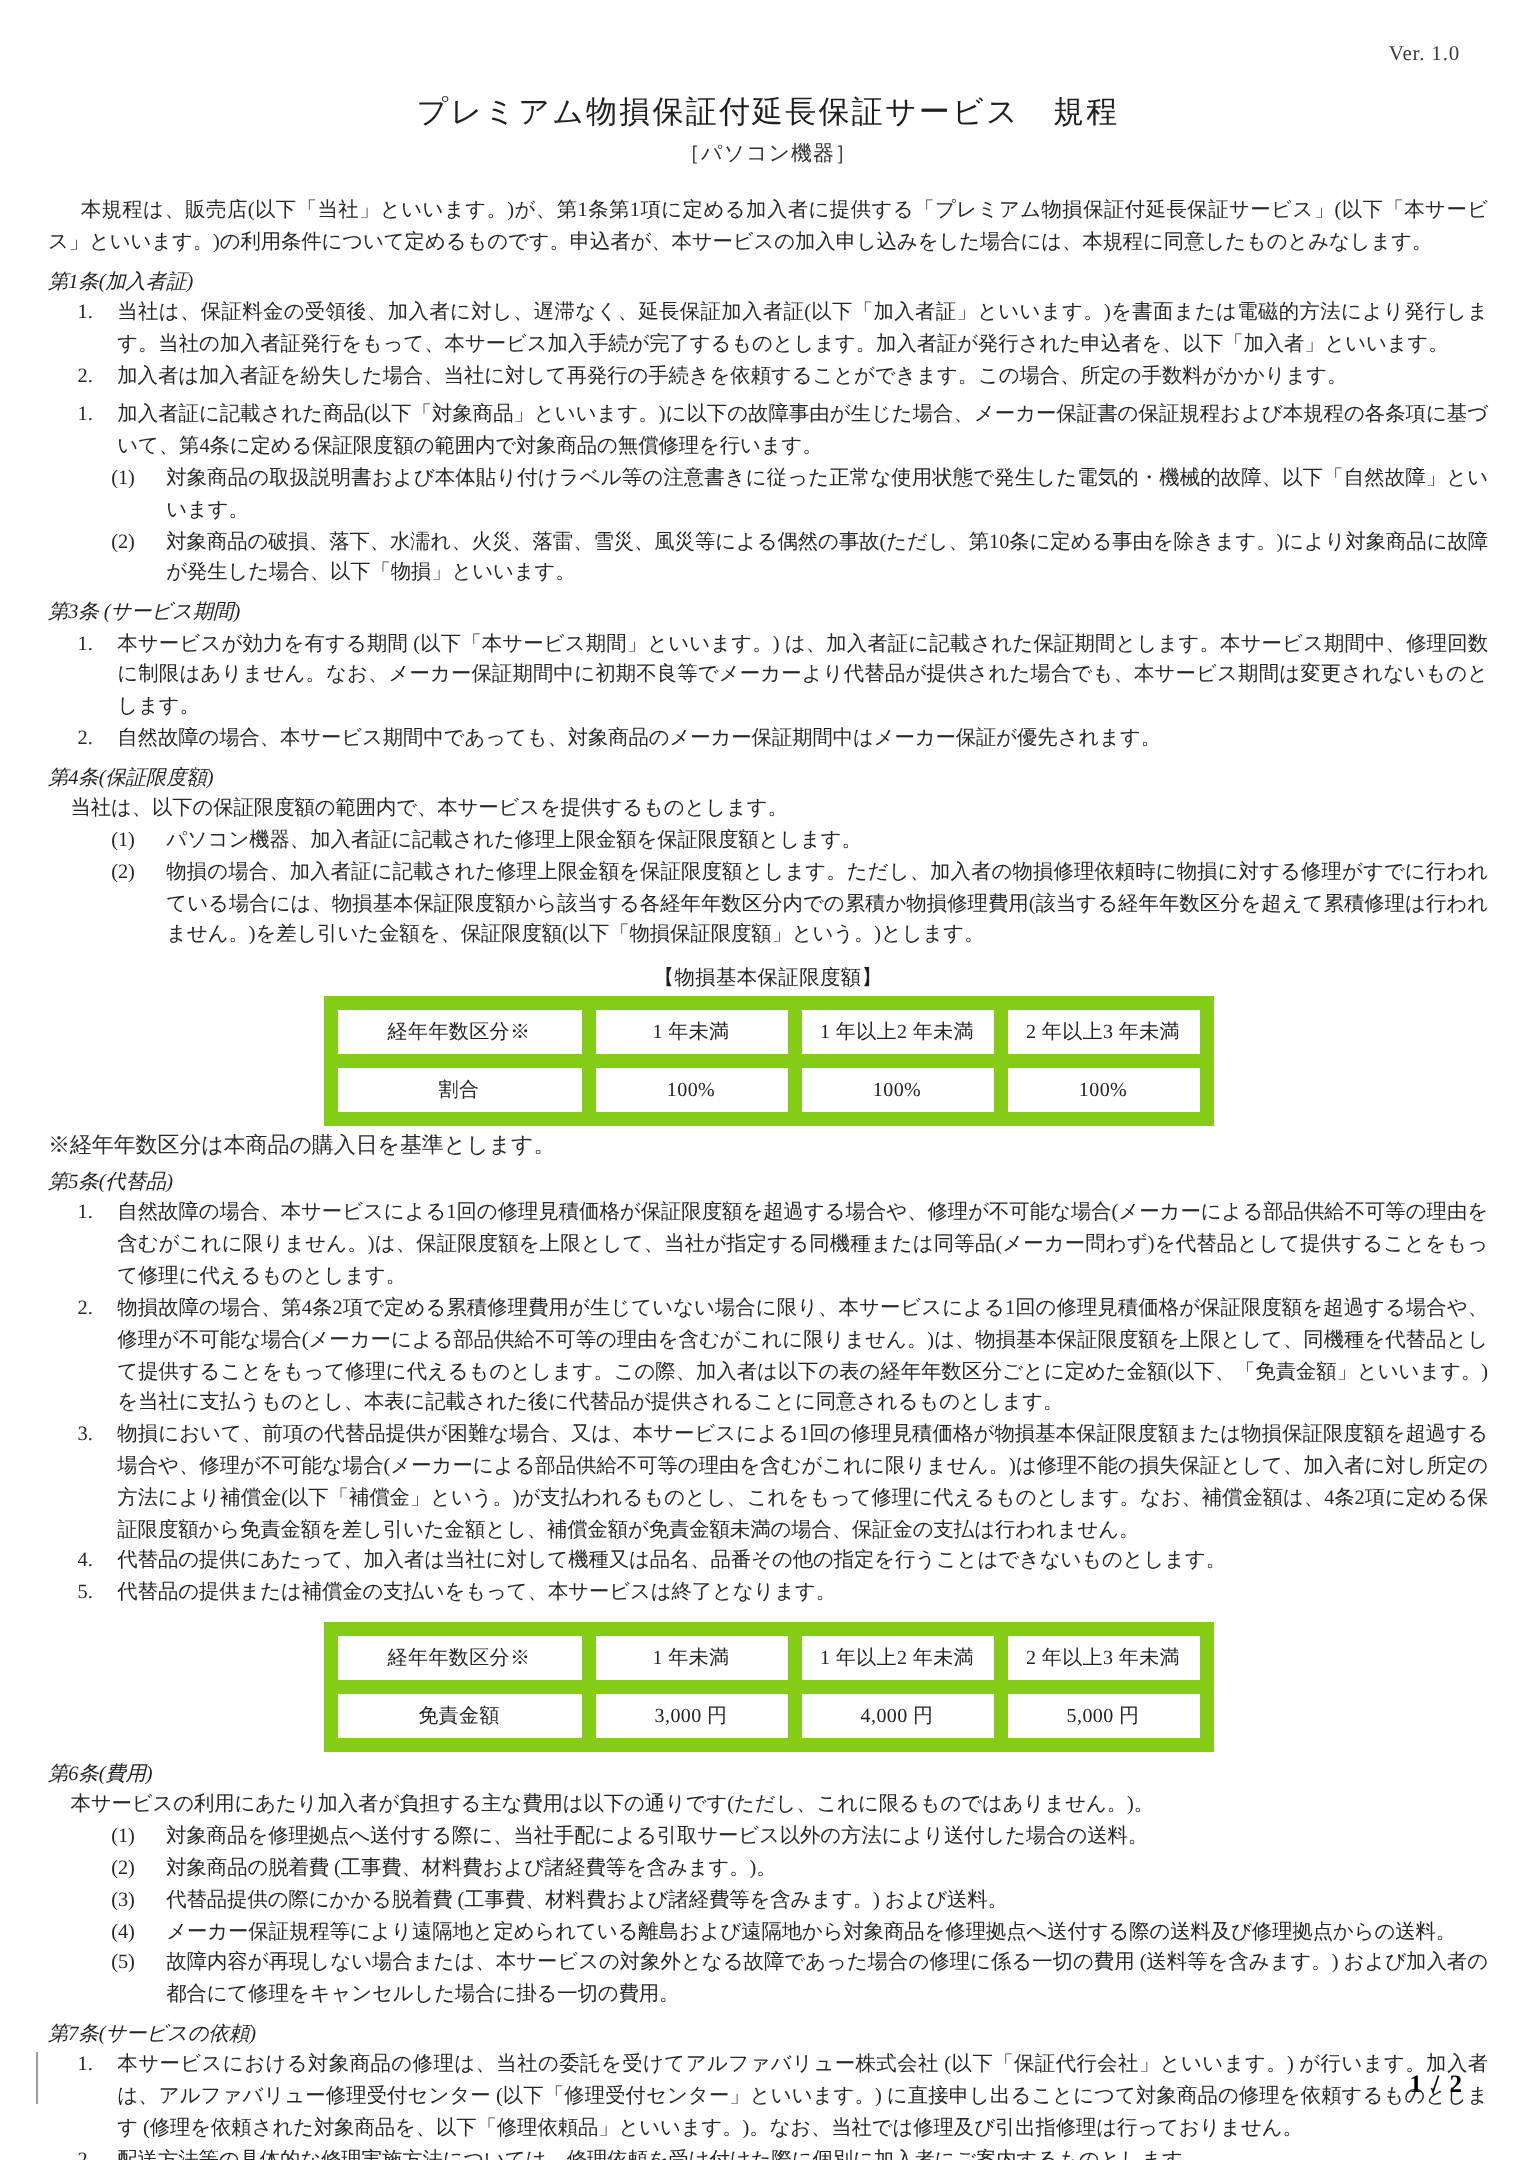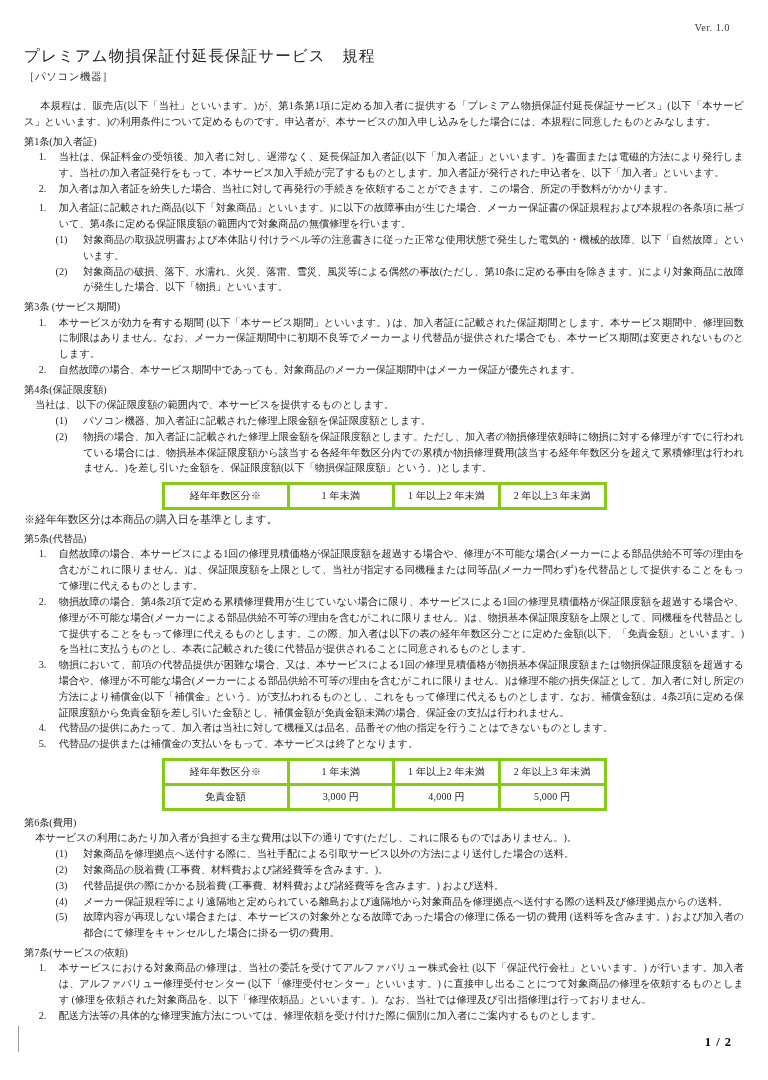--- a/index.html
+++ b/index.html
@@ -26,21 +26,21 @@
   .version-line {
     text-align: right;
     font-size: 10.5px;
     letter-spacing: 0.4px;
     color: #3a3a3a;
     padding-right: 14px;
     height: 16px;
   }
   
   .title-block {
-    text-align: left;
+    text-align: center;
     margin-top: 8px;
   }
   .doc-title {
     font-size: 15.5px;
     letter-spacing: 1.1px;
     color: #1f1f1f;
     font-weight: 500;
   }
   .doc-subtitle {
     font-size: 10.5px;
@@ -58,20 +58,21 @@
     letter-spacing: -0.05px;
   }
   .article {
     margin-top: 4px;
   }
   .article-heading {
     font-size: 10.2px;
     line-height: 1.5;
     letter-spacing: -0.05px;
     color: #1f1f1f;
+    font-style: italic;
   }
   .article-lead {
     font-size: 10.2px;
     line-height: 1.55;
     letter-spacing: -0.05px;
     padding-left: 1.1em;
     text-align: justify;
   }
   ol.num-list {
     margin: 0;
@@ -125,21 +126,21 @@
     margin-bottom: 2px;
     color: #1f1f1f;
   }
   table.limit-table {
     border-collapse: collapse;
     margin: 0 auto;
     width: 445px;
     table-layout: fixed;
   }
   table.limit-table td {
-    border: 3px solid #84cc16;
+    border: 7px solid #84cc16;
     text-align: center;
     font-size: 10px;
     padding: 4px 2px;
     letter-spacing: 0.2px;
     color: #232323;
   }
   table.limit-table td.label-col {
     width: 118px;
   }
   .table-note {
@@ -208,57 +209,64 @@
       <li><span class="marker">2.</span><span>自然故障の場合、本サービス期間中であっても、対象商品のメーカー保証期間中はメーカー保証が優先されます。</span></li>
     </ol>
   </div>
 
   <div class="article">
     <div class="article-heading">第4条(保証限度額)</div>
     <div class="article-lead">当社は、以下の保証限度額の範囲内で、本サービスを提供するものとします。</div>
     <ol class="sub-list">
       <li><span class="marker">(1)</span><span>パソコン機器、加入者証に記載された修理上限金額を保証限度額とします。</span></li>
       <li><span class="marker">(2)</span><span>物損の場合、加入者証に記載された修理上限金額を保証限度額とします。ただし、加入者の物損修理依頼時に物損に対する修理がすでに行われている場合には、物損基本保証限度額から該当する各経年年数区分内での累積か物損修理費用(該当する経年年数区分を超えて累積修理は行われません。)を差し引いた金額を、保証限度額(以下「物損保証限度額」という。)とします。</span></li>
+    </ol>
+  </div>
+
+  <div class="table-wrap">
+    <div class="table-caption">【物損基本保証限度額】</div>
+    <table class="limit-table">
+      <tbody>
+          <tr>
+        <td class="label-col">経年年数区分※</td>
+        <td>1 年未満</td>
+        <td>1 年以上2 年未満</td>
+        <td>2 年以上3 年未満</td>
+      </tr>
+      <tr>
+        <td class="label-col">割合</td>
+        <td>100%</td>
+        <td>100%</td>
+        <td>100%</td>
+      </tr>
+    </tbody>
+      </table>
+    <div class="table-note">※経年年数区分は本商品の購入日を基準とします。</div>
+  </div>
+
+  <div class="article">
+    <div class="article-heading">第5条(代替品)</div>
+    <ol class="num-list">
+      <li><span class="marker">1.</span><span>自然故障の場合、本サービスによる1回の修理見積価格が保証限度額を超過する場合や、修理が不可能な場合(メーカーによる部品供給不可等の理由を含むがこれに限りません。)は、保証限度額を上限として、当社が指定する同機種または同等品(メーカー問わず)を代替品として提供することをもって修理に代えるものとします。</span></li>
+      <li><span class="marker">2.</span><span>物損故障の場合、第4条2項で定める累積修理費用が生じていない場合に限り、本サービスによる1回の修理見積価格が保証限度額を超過する場合や、修理が不可能な場合(メーカーによる部品供給不可等の理由を含むがこれに限りません。)は、物損基本保証限度額を上限として、同機種を代替品として提供することをもって修理に代えるものとします。この際、加入者は以下の表の経年年数区分ごとに定めた金額(以下、「免責金額」といいます。)を当社に支払うものとし、本表に記載された後に代替品が提供されることに同意されるものとします。</span></li>
+      <li><span class="marker">3.</span><span>物損において、前項の代替品提供が困難な場合、又は、本サービスによる1回の修理見積価格が物損基本保証限度額または物損保証限度額を超過する場合や、修理が不可能な場合(メーカーによる部品供給不可等の理由を含むがこれに限りません。)は修理不能の損失保証として、加入者に対し所定の方法により補償金(以下「補償金」という。)が支払われるものとし、これをもって修理に代えるものとします。なお、補償金額は、4条2項に定める保証限度額から免責金額を差し引いた金額とし、補償金額が免責金額未満の場合、保証金の支払は行われません。</span></li>
+      <li><span class="marker">4.</span><span>代替品の提供にあたって、加入者は当社に対して機種又は品名、品番その他の指定を行うことはできないものとします。</span></li>
+      <li><span class="marker">5.</span><span>代替品の提供または補償金の支払いをもって、本サービスは終了となります。</span></li>
     </ol>
   </div>
 
   <div class="table-wrap">
     <table class="limit-table">
       <tbody>
           <tr>
         <td class="label-col">経年年数区分※</td>
         <td>1 年未満</td>
         <td>1 年以上2 年未満</td>
         <td>2 年以上3 年未満</td>
       </tr>
-    </tbody>
-      </table>
-    <div class="table-note">※経年年数区分は本商品の購入日を基準とします。</div>
-  </div>
-
-  <div class="article">
-    <div class="article-heading">第5条(代替品)</div>
-    <ol class="num-list">
-      <li><span class="marker">1.</span><span>自然故障の場合、本サービスによる1回の修理見積価格が保証限度額を超過する場合や、修理が不可能な場合(メーカーによる部品供給不可等の理由を含むがこれに限りません。)は、保証限度額を上限として、当社が指定する同機種または同等品(メーカー問わず)を代替品として提供することをもって修理に代えるものとします。</span></li>
-      <li><span class="marker">2.</span><span>物損故障の場合、第4条2項で定める累積修理費用が生じていない場合に限り、本サービスによる1回の修理見積価格が保証限度額を超過する場合や、修理が不可能な場合(メーカーによる部品供給不可等の理由を含むがこれに限りません。)は、物損基本保証限度額を上限として、同機種を代替品として提供することをもって修理に代えるものとします。この際、加入者は以下の表の経年年数区分ごとに定めた金額(以下、「免責金額」といいます。)を当社に支払うものとし、本表に記載された後に代替品が提供されることに同意されるものとします。</span></li>
-      <li><span class="marker">3.</span><span>物損において、前項の代替品提供が困難な場合、又は、本サービスによる1回の修理見積価格が物損基本保証限度額または物損保証限度額を超過する場合や、修理が不可能な場合(メーカーによる部品供給不可等の理由を含むがこれに限りません。)は修理不能の損失保証として、加入者に対し所定の方法により補償金(以下「補償金」という。)が支払われるものとし、これをもって修理に代えるものとします。なお、補償金額は、4条2項に定める保証限度額から免責金額を差し引いた金額とし、補償金額が免責金額未満の場合、保証金の支払は行われません。</span></li>
-      <li><span class="marker">4.</span><span>代替品の提供にあたって、加入者は当社に対して機種又は品名、品番その他の指定を行うことはできないものとします。</span></li>
-      <li><span class="marker">5.</span><span>代替品の提供または補償金の支払いをもって、本サービスは終了となります。</span></li>
-    </ol>
-  </div>
-
-  <div class="table-wrap">
-    <table class="limit-table">
-      <tbody>
-          <tr>
-        <td class="label-col">経年年数区分※</td>
-        <td>1 年未満</td>
-        <td>1 年以上2 年未満</td>
-        <td>2 年以上3 年未満</td>
-      </tr>
       <tr>
         <td class="label-col">免責金額</td>
         <td>3,000 円</td>
         <td>4,000 円</td>
         <td>5,000 円</td>
       </tr>
     </tbody>
       </table>
   </div>
 

